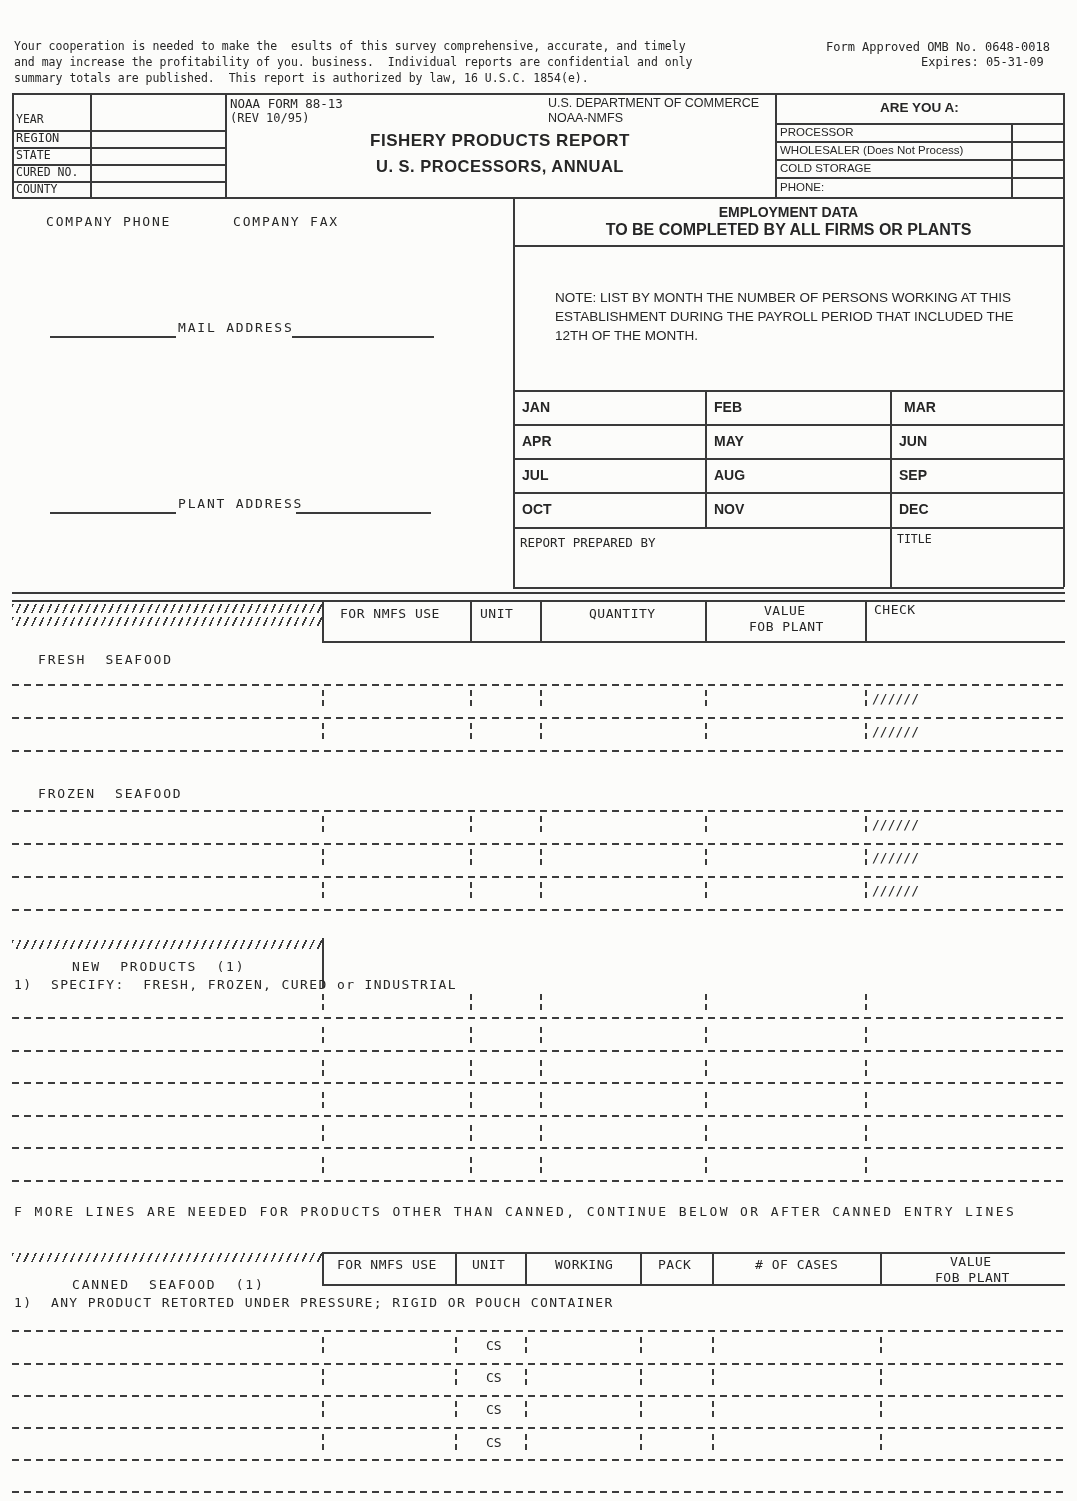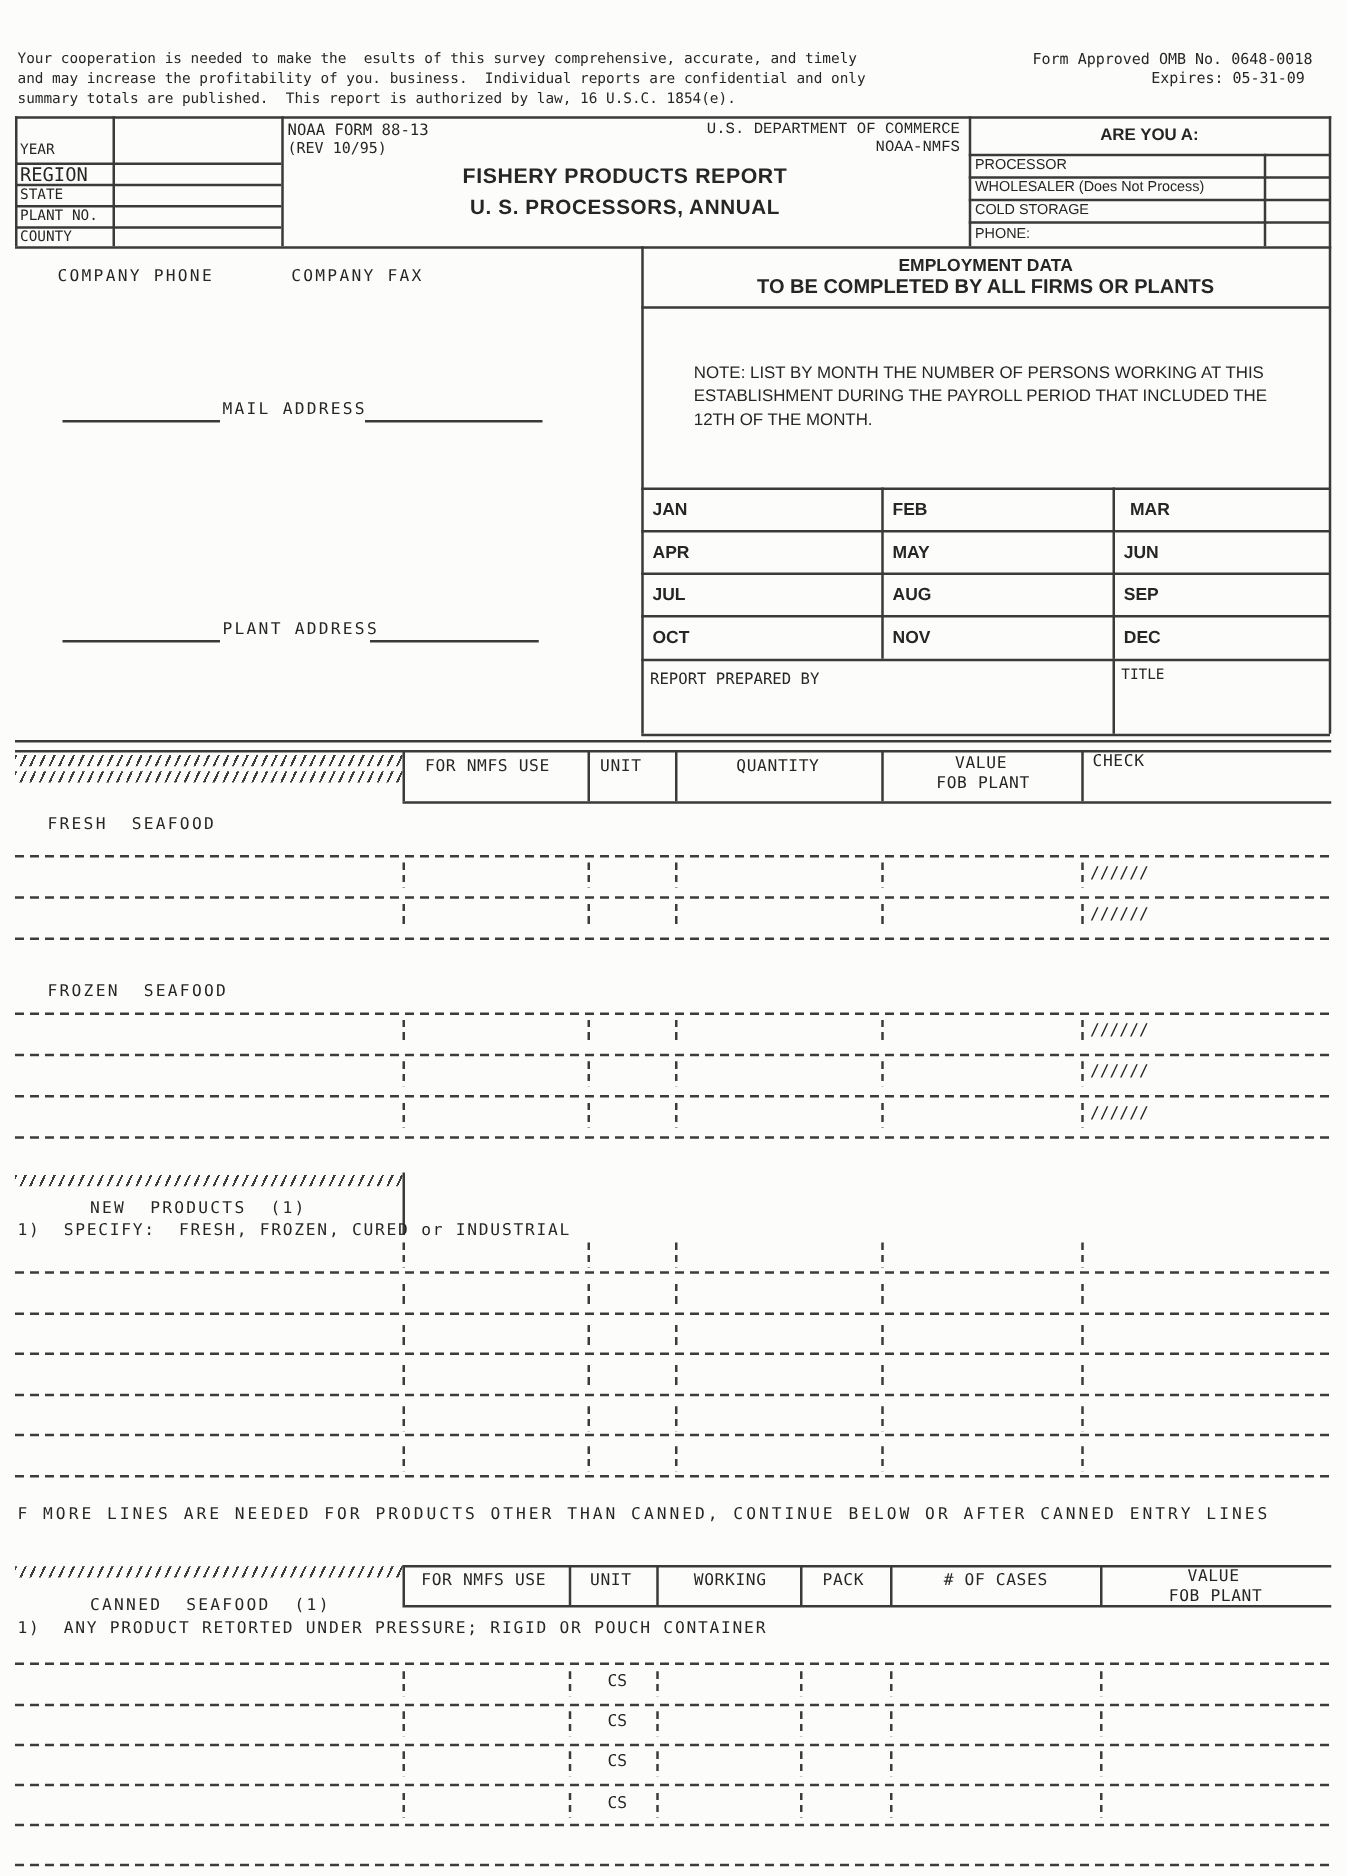--- a/index.html
+++ b/index.html
@@ -3,21 +3,21 @@
 <meta charset="utf-8">
 <style>
   * { margin:0; padding:0; box-sizing:border-box; }
   body { background:#ffffff; }
   .page { position:relative; width:1077px; height:1501px; background:#fcfcfa; overflow:hidden;
           font-family:"DejaVu Sans Mono", monospace; color:#262626; }
   .t { position:absolute; white-space:pre; color:#262626; font-family:"DejaVu Sans Mono", monospace; font-size:13px; }
   .sans { font-family:"Liberation Sans", sans-serif; }
   .b { font-weight:bold; }
   .ctr { text-align:center; }
-  .rgt { text-align:right;font-family:Liberation Mono, monospace; }
+  .rgt { text-align:left; }
   .hline { position:absolute; height:1.5px; background:#3a3a3a; }
   .vline { position:absolute; width:1.5px; background:#3a3a3a; }
   .dash-line { position:absolute; height:2px;
                background:repeating-linear-gradient(90deg,#3c3c3c 0 7px,transparent 7px 12px); }
   .vtick { position:absolute; width:2px; height:20px;
            background:repeating-linear-gradient(180deg,#3c3c3c 0 6px,transparent 6px 10px); }
   .hatch { position:absolute;
            background:repeating-linear-gradient(115deg,#3c3c3c 0 1.6px,transparent 1.6px 7px); }
   .cell { position:absolute; }
   .tracked { letter-spacing:1.8px; font-size:13px; }
@@ -44,23 +44,23 @@
   <div class="vline" style="left:90px;top:93px;height:104px"></div>
   <div class="vline" style="left:225px;top:93px;height:104px"></div>
   <div class="vline" style="left:775px;top:93px;height:104px"></div>
   <div class="vline" style="left:1063px;top:93px;height:494px"></div>
 
   <div class="hline" style="left:12px;top:130px;width:213px"></div>
   <div class="hline" style="left:12px;top:147px;width:213px"></div>
   <div class="hline" style="left:12px;top:164px;width:213px"></div>
   <div class="hline" style="left:12px;top:181px;width:213px"></div>
   <div class="t" style="left:16px;top:112px;font-size:11.5px">YEAR</div>
-  <div class="t" style="left:16px;top:131px;font-size:15px">REGION</div>
+  <div class="t" style="left:16px;top:131px;font-size:12px">REGION</div>
   <div class="t" style="left:16px;top:148px;font-size:11.5px">STATE</div>
-  <div class="t" style="left:16px;top:165px;font-size:11.5px">PLANT NO.</div>
+  <div class="t" style="left:16px;top:165px;font-size:11.5px">CURED NO.</div>
   <div class="t" style="left:16px;top:182px;font-size:11.5px">COUNTY</div>
   <div class="cell" style="left:91px;top:94px;width:133px;height:36px"></div>
   <div class="cell" style="left:91px;top:131px;width:133px;height:16px"></div>
   <div class="cell" style="left:91px;top:148px;width:133px;height:16px"></div>
   <div class="cell" style="left:91px;top:165px;width:133px;height:16px"></div>
   <div class="cell" style="left:91px;top:182px;width:133px;height:15px"></div>
 
   <div class="t" style="left:230px;top:96px;font-size:12.5px">NOAA FORM 88-13</div>
   <div class="t" style="left:230px;top:111px;font-size:12px">(REV 10/95)</div>
   <div class="t sans rgt" style="left:548px;top:96px;width:220px;font-size:12.5px">U.S. DEPARTMENT OF COMMERCE</div>

